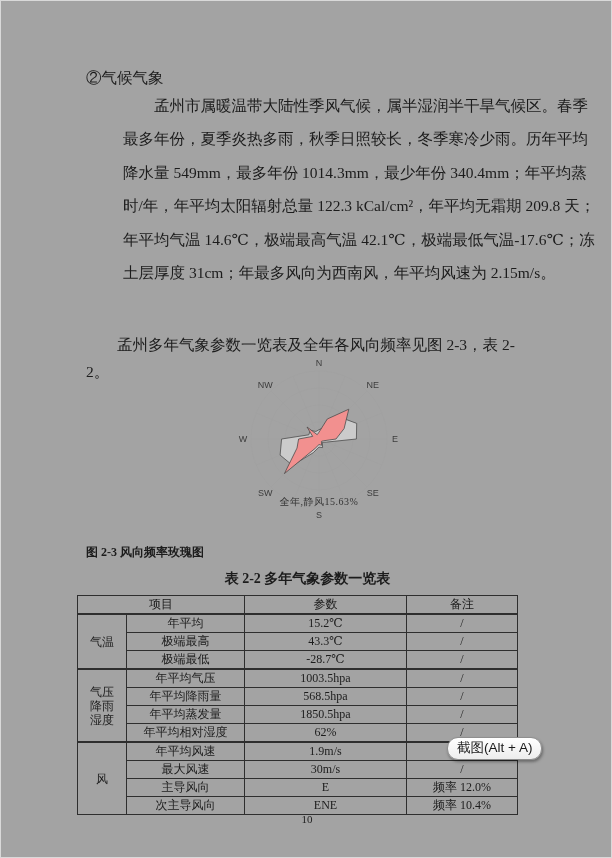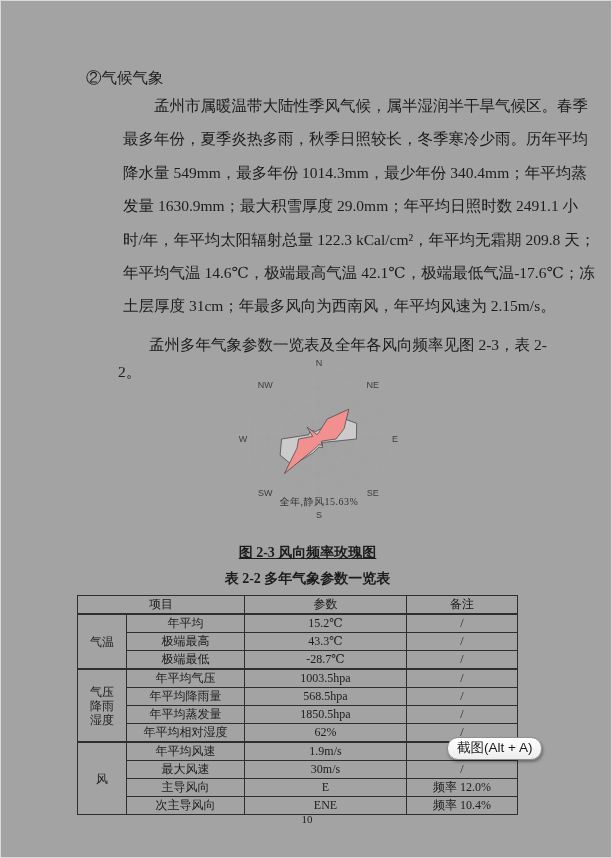--- a/index.html
+++ b/index.html
@@ -16,30 +16,30 @@
   .heading{
     position:absolute;left:85px;top:62px;width:443px;
     font-size:15.5px;line-height:29px;
   }
   .para1{position:absolute;left:85px;top:88px;width:443px;font-size:15.5px;margin-left:37px;}
   .para1 .line{height:33.4px;line-height:33.4px;text-align:justify;text-align-last:justify;white-space:nowrap;}
   .para1 .line.first{text-indent:2em;}
   .para1 .line.last{text-align-last:auto;white-space:normal;}
   .para2{
     position:absolute;left:85px;top:330px;width:443px;
-    font-size:15.5px;line-height:27px;text-indent:2em;margin-left:32px;
+    font-size:15.5px;line-height:27px;text-indent:2em;
   }
   .rose-wrap{position:absolute;left:218px;top:358px;width:200px;height:168px;}
   .rose-caption{
     position:absolute;left:218px;top:494px;width:200px;
     text-align:center;font-size:10px;color:#333;letter-spacing:0.5px;
   }
   .fig-caption{
     position:absolute;left:85px;top:543px;width:443px;
-    text-align:center;font-weight:bold;font-size:14px;line-height:17px;text-decoration:underline;
+    text-align:left;font-weight:bold;font-size:12px;line-height:17px;
   }
   .tbl-title{
     position:absolute;left:85px;top:569px;width:443px;
     text-align:center;font-weight:bold;font-size:14px;line-height:17px;
   }
   table.meteo{
     position:absolute;left:76px;top:594px;width:440px;
     border-collapse:collapse;table-layout:fixed;
     font-size:12px;color:#1c1c1c;
   }
@@ -70,21 +70,20 @@
 <body>
 
 <div class="page">
 
   <div class="heading">②气候气象</div>
 
   <div class="para1">
       <div class="line first">孟州市属暖温带大陆性季风气候，属半湿润半干旱气候区。春季</div>
       <div class="line">最多年份，夏季炎热多雨，秋季日照较长，冬季寒冷少雨。历年平均</div>
       <div class="line">降水量 549mm，最多年份 1014.3mm，最少年份 340.4mm；年平均蒸</div>
-      <div class="line">发量 1630.9mm；最大积雪厚度 29.0mm；年平均日照时数 2491.1 小</div>
       <div class="line">时/年，年平均太阳辐射总量 122.3 kCal/cm²，年平均无霜期 209.8 天；</div>
       <div class="line">年平均气温 14.6℃，极端最高气温 42.1℃，极端最低气温-17.6℃；冻</div>
       <div class="line last">土层厚度 31cm；年最多风向为西南风，年平均风速为 2.15m/s。</div>
     </div>
 
   <div class="para2">孟州多年气象参数一览表及全年各风向频率见图 2-3，表 2-2。</div>
 
   <div class="rose-wrap">
     <svg id="rose-svg" width="200" height="168" viewBox="0 0 200 168" xmlns="http://www.w3.org/2000/svg">
         <circle cx="100" cy="80" r="17.0" fill="none" stroke="#a0a0a0" stroke-width="0.7"></circle>

